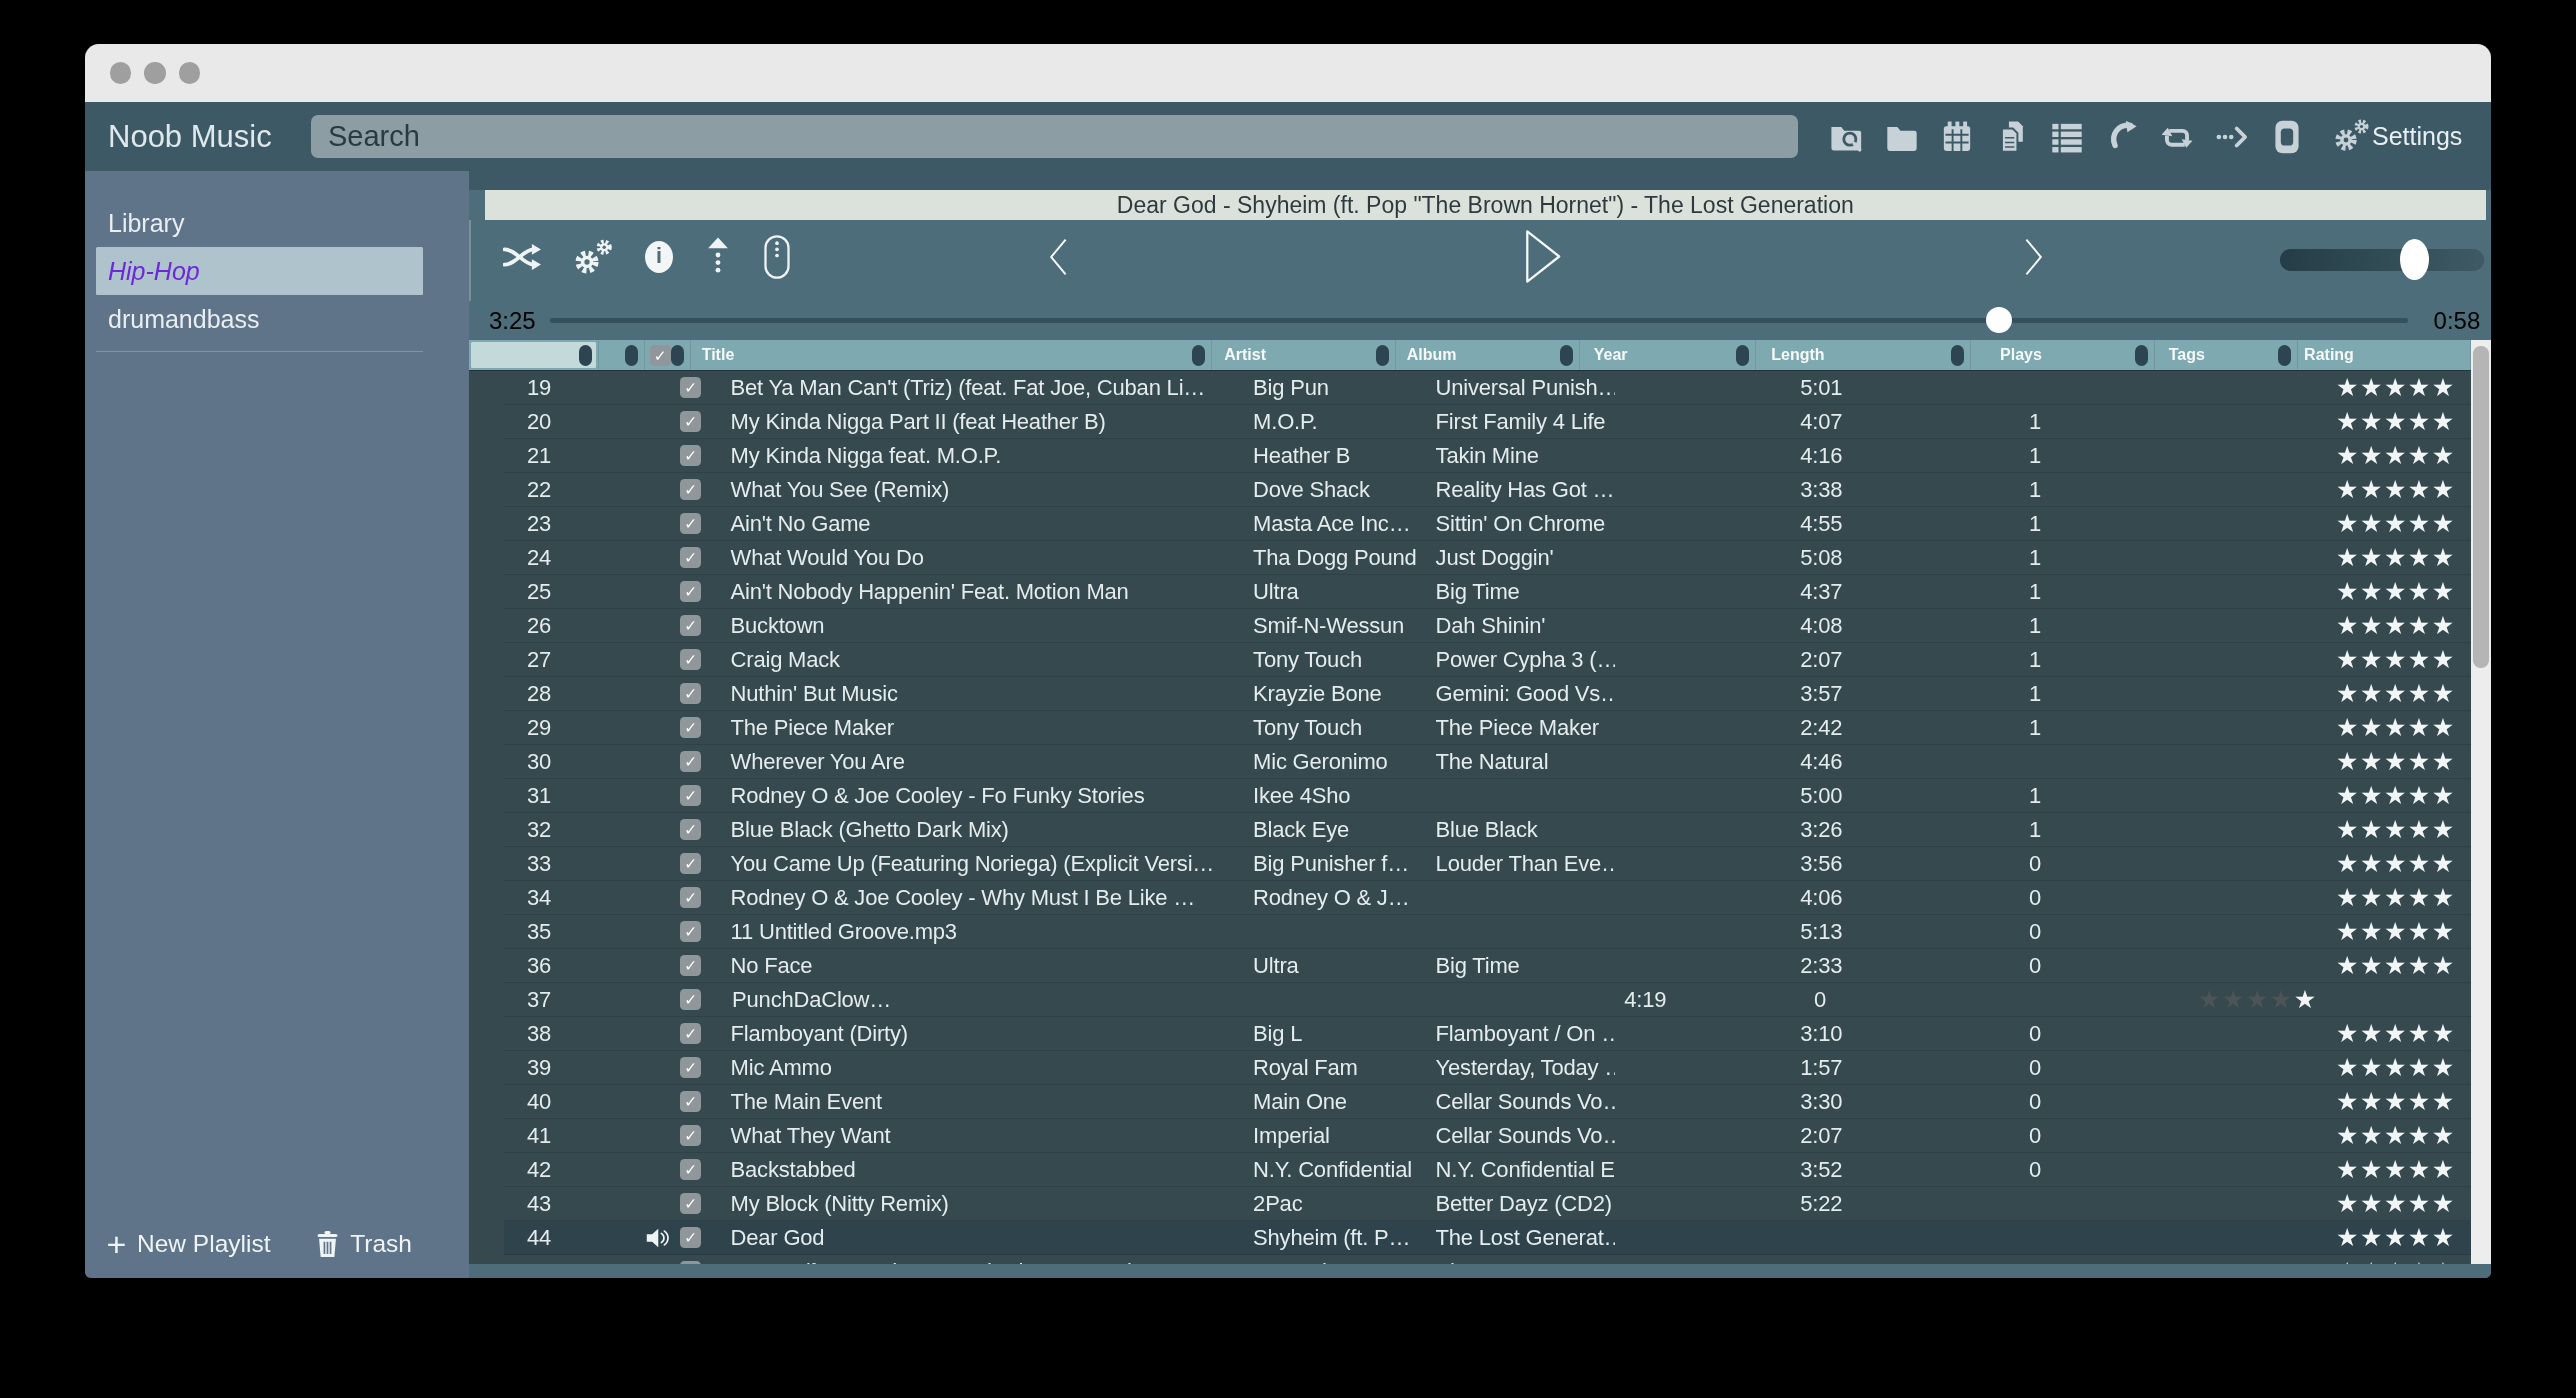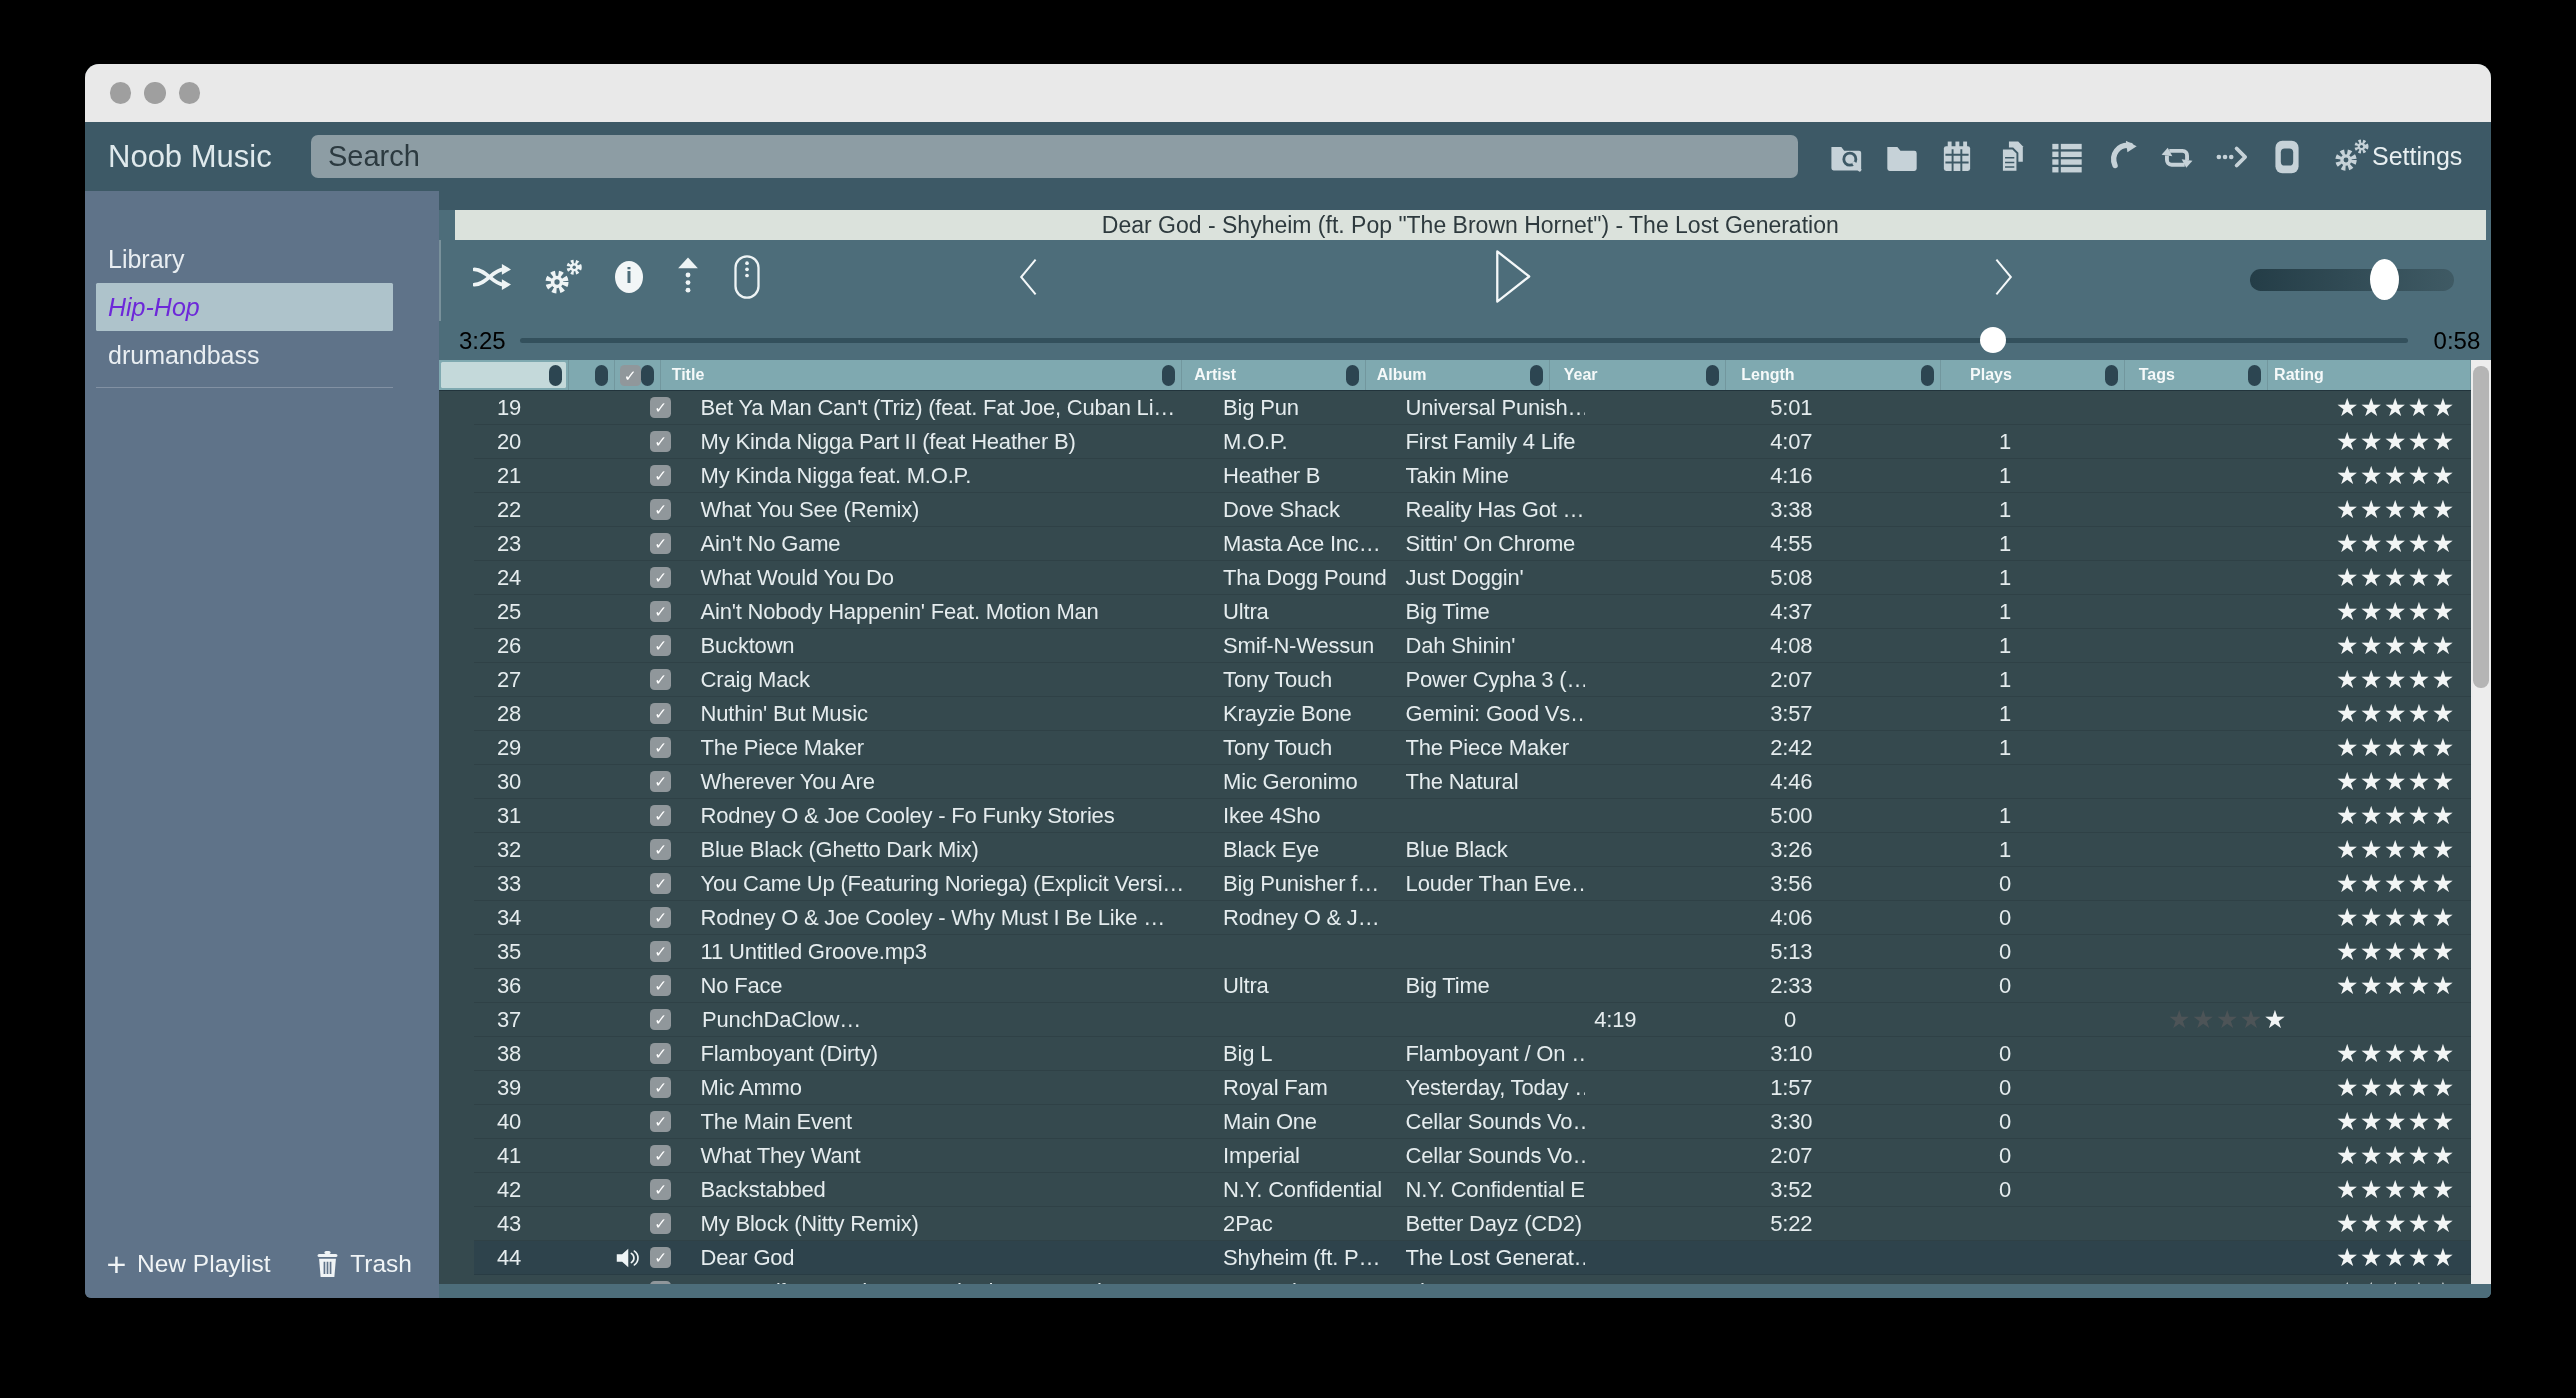--- a/index.html
+++ b/index.html
@@ -1,18 +1,18 @@
 <!DOCTYPE html>
 <html style="font-size:12.3px"><head>
 <meta charset="utf-8">
 <style>
   * { margin:0; padding:0; box-sizing:border-box; }
   html,body { width:2576px; height:1398px; background:#000; font-family:"Liberation Sans","DejaVu Sans",sans-serif; overflow:hidden; }
 
-  .window { position:absolute; left:85px; top:64px; width:2406px; height:1234px;
+  .window { position:absolute; left:85px; top:44px; width:2406px; height:1234px;
             border-radius:14px 14px 6.1px 6.1px; overflow:hidden; display:flex; flex-direction:column; background:#35494e; }
 
   
   .titlebar { height:58px; background:#e9e9e9; flex:none; display:flex; align-items:center; padding-left:24.5px; }
   .tl { width:21.5px; height:21.5px; border-radius:50%; background:#9f9f9f; margin-right:13px; }
 
   
   .appheader { height:69px; background:#3d5966; flex:none; display:flex; align-items:center; }
   .apptitle { color:#dfe9ec; font-size:31px; font-weight:300; margin-left:23px; width:203px; flex:none; white-space:nowrap; }
   .search { width:1487px; height:43px; flex:none; background:#8d9da4; border:none; border-radius:7px;
@@ -20,21 +20,21 @@
   .search::placeholder { color:#2c3a40; opacity:1; }
   .tbicons { display:flex; align-items:center; gap:21px; margin-left:32px; }
   .tbicon { width:34px; height:34px; flex:none; cursor:default; }
   .settings { display:flex; align-items:center; margin-left:29px; }
   .settings .label { color:#e8eff1; font-size:25px; font-weight:300; margin-left:2px; }
 
   
   .body { flex:1; display:flex; min-height:0; }
 
   
-  .sidebar { width:354px; flex:none; background:#5f7389; position:relative; padding-top:44px; }
+  .sidebar { width:384px; flex:none; background:#5f7389; position:relative; padding-top:28px; }
   .sb-item { height:48px; line-height:48px; color:#e9eef2; font-size:25px; font-weight:300; padding-left:23px; white-space:nowrap; }
   .sb-item.sel { background:#aec3cb; color:#6d28d9; margin-left:10.7px; margin-right:46px; padding-left:12.3px; border-radius:1.5px;font-style:italic; }
   .sb-divider { border-top:0.8px solid rgba(255,255,255,0.22); margin:7.7px 46px 0 10.7px; }
   .sb-footer { position:absolute; left:0; bottom:20px; display:flex; align-items:center; padding-left:21.5px; gap:46px; }
   .sb-action { display:flex; align-items:center; color:#f0f4f6; font-size:24.5px; font-weight:300; gap:10.7px; }
   .plus-glyph { font-size:34px; font-weight:400; line-height:24.5px; }
 
   
   .main { flex:1; display:flex; flex-direction:column; min-width:0; position:relative; background:#4d6d7a;justify-content:center; }
   .topstrip { height:19px; background:#3d5966; flex:none; }

